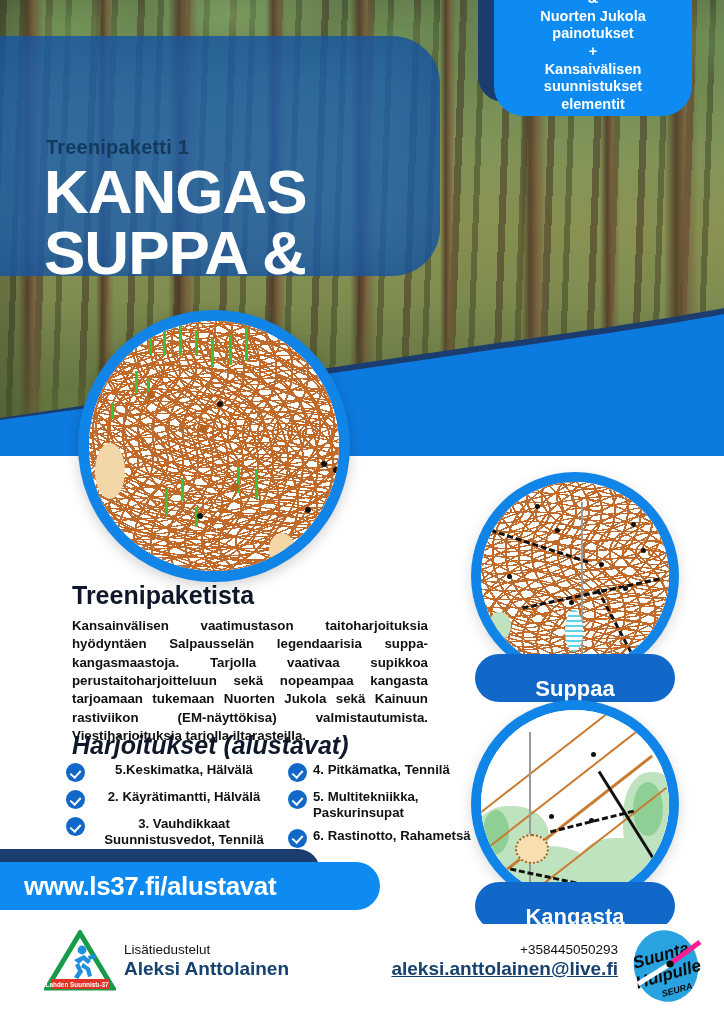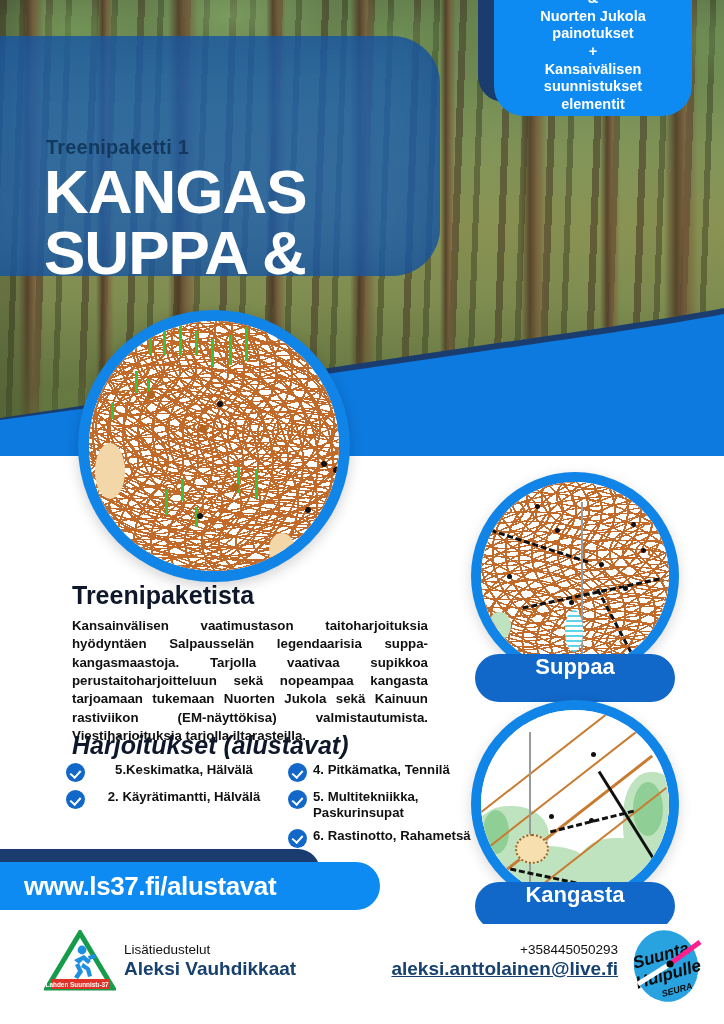--- a/index.html
+++ b/index.html
@@ -83,21 +83,21 @@
   .blackdot{position:absolute;width:6px;height:6px;border-radius:50%;background:#111;}
   .browndot{position:absolute;width:8px;height:8px;border-radius:50%;background:#b4631f;}
 
   
   .side{position:absolute;width:226px;}
   .side-circle{width:208px;height:208px;border-radius:50%;background:#1184e8;padding:10px;
     box-sizing:border-box;margin-left:9px;box-shadow:0 4px 14px rgba(0,0,0,.15);}
   .side-inner{width:100%;height:100%;border-radius:50%;overflow:hidden;background:#fff;position:relative;}
   .side-label{position:relative;margin-top:-26px;width:200px;margin-left:13px;height:48px;
     background:#1168c8;border-radius:26px;color:#fff;font-size:22px;font-weight:bold;
-    display:flex;align-items:flex-start;justify-content:center;}
+    display:flex;align-items:flex-end;justify-content:center;}
   #side-suppa{left:462px;top:472px;}
   #side-kangas{left:462px;top:700px;}
 
   .suppa-map{position:absolute;inset:-12%;
     background:
       repeating-radial-gradient(ellipse 26px 17px at 20% 22%, transparent 0 5px, #c16a2a 5px 7px, transparent 7px 13px),
       repeating-radial-gradient(ellipse 32px 21px at 58% 16%, transparent 0 6px, #c16a2a 6px 8px, transparent 8px 15px),
       repeating-radial-gradient(ellipse 28px 18px at 84% 40%, transparent 0 5px, #c16a2a 5px 7px, transparent 7px 13px),
       repeating-radial-gradient(ellipse 34px 22px at 30% 66%, transparent 0 6px, #c16a2a 6px 8px, transparent 8px 15px),
       repeating-radial-gradient(ellipse 30px 19px at 72% 78%, transparent 0 5px, #c16a2a 5px 7px, transparent 7px 14px);
@@ -293,20 +293,24 @@
 
   <div class="ex-col" id="ex-left">
     <div class="ex-item">
       <span class="ex-icon"></span>
       <span class="ex-text">5.Keskimatka, Hälvälä</span>
     </div>
     <div class="ex-item">
       <span class="ex-icon"></span>
       <span class="ex-text">2. Käyrätimantti, Hälvälä</span>
     </div>
+    <div class="ex-item">
+      <span class="ex-icon"></span>
+      <span class="ex-text">3.  Vauhdikkaat Suunnistusvedot, Tennilä</span>
+    </div>
   </div>
 
   <div class="ex-col" id="ex-right">
     <div class="ex-item">
       <span class="ex-icon"></span>
       <span class="ex-text">4. Pitkämatka, Tennilä</span>
     </div>
     <div class="ex-item">
       <span class="ex-icon"></span>
       <span class="ex-text">5. Multitekniikka, Paskurinsupat</span>
@@ -333,21 +337,21 @@
         <path d="M39,33 L46,38 L48,46 L44,47 L42,40 L37,37 Z"></path>
         <path d="M44,26 L51,24 L52,28 L45,30 Z"></path>
       </g>
       <rect x="7" y="49" width="58" height="10" fill="#e03127"></rect>
       <text x="33" y="56.6" font-family="Liberation Sans, sans-serif" font-size="6.4" font-weight="bold" fill="#ffffff" text-anchor="middle">Lahden Suunnistajat</text>
       <rect x="55" y="49" width="10" height="10" fill="#e03127"></rect>
       <text x="60" y="56.6" font-family="Liberation Sans, sans-serif" font-size="6.4" font-weight="bold" fill="#ffffff" text-anchor="middle">-37</text>
     </svg>
 
     <div class="contact-lbl">Lisätiedustelut</div>
-    <div class="contact-name">Aleksi Vauhdikkaat</div>
+    <div class="contact-name">Aleksi Anttolainen</div>
     <div class="phone">+358445050293</div>
     <div class="email">aleksi.anttolainen@live.fi</div>
 
     <svg class="sh-logo" viewBox="0 0 80 80">
       <ellipse cx="40" cy="40" rx="32" ry="36" fill="#29a3e0" transform="rotate(-14 40 40)"></ellipse>
       <g transform="rotate(-16 40 40)">
         <text x="38" y="34" font-family="Liberation Sans, sans-serif" font-size="17" font-weight="bold" font-style="italic" fill="#0a0a0a" text-anchor="middle">Suunta</text>
         <text x="40" y="54" font-family="Liberation Sans, sans-serif" font-size="17" font-weight="bold" font-style="italic" fill="#0a0a0a" text-anchor="middle">Huipulle</text>
         <text x="44" y="69" font-family="Liberation Sans, sans-serif" font-size="9" font-weight="bold" font-style="italic" fill="#0a0a0a" text-anchor="middle">SEURA</text>
       </g>

